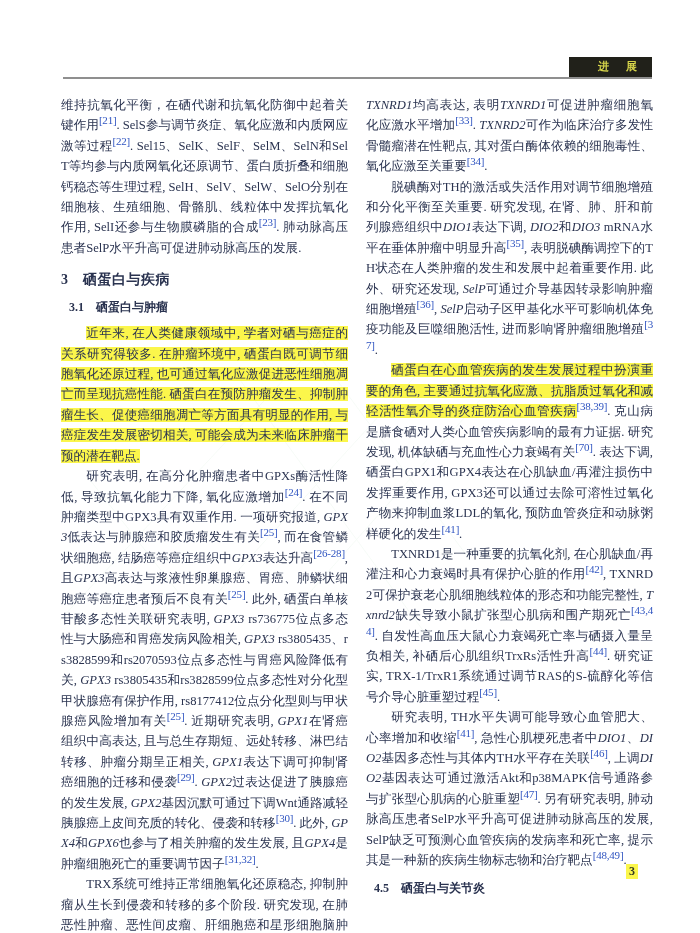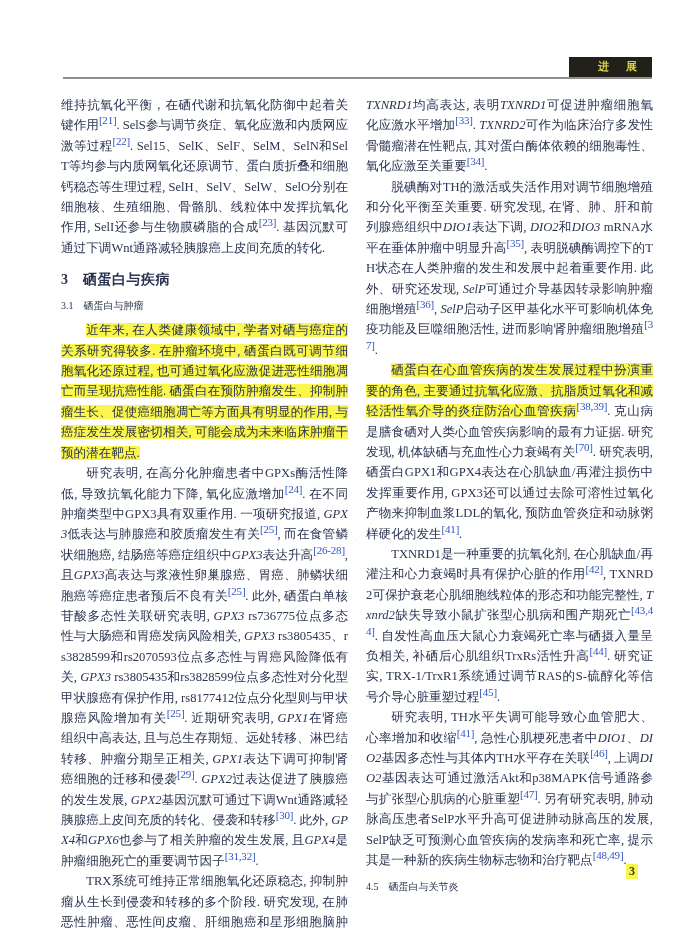--- a/index.html
+++ b/index.html
@@ -33,21 +33,21 @@
   .col{width:287px;}
   .para{
     margin:0;font-size:12.6px;line-height:20.4px;text-align:justify;
     text-indent:2em;word-break:break-all;
   }
   .para.noindent{text-indent:0;}
   .h1{
     font-size:14px;font-weight:bold;margin:13px 0 9px 0;letter-spacing:.5px;
   }
   .h2{
-    font-size:10px;font-weight:normal;margin:10px 0 7px 0;
+    font-size:12px;font-weight:bold;margin:10px 0 7px 8px;
   }
   .it{font-style:italic;}
   .hl{background:var(--hl,#fbf64b);}
   sup.ref{
     color:var(--ref,#2f54c0);font-size:11px;line-height:0;vertical-align:super;
     letter-spacing:-.2px;
   }
   .pageno{
     position:absolute;top:864px;right:62px;
     font-size:12px;font-weight:bold;color:#333a22;
@@ -68,31 +68,31 @@
       <path d="M240 380 L430 640"></path>
       <path d="M90 480 L200 620"></path>
     </g>
   </svg>
 
   <div class="badge">进 展</div>
   <div class="rule"></div>
 
   <div class="cols">
     <div class="col">
-        <p class="para noindent"><span>维持抗氧化平衡，在硒代谢和抗氧化防御中起着关键作用</span><sup class="ref">[21]</sup><span>. SelS参与调节炎症、氧化应激和内质网应激等过程</span><sup class="ref">[22]</sup><span>. Sel15、SelK、SelF、SelM、SelN和SelT等均参与内质网氧化还原调节、蛋白质折叠和细胞钙稳态等生理过程, SelH、SelV、SelW、SelO分别在细胞核、生殖细胞、骨骼肌、线粒体中发挥抗氧化作用, SelI还参与生物膜磷脂的合成</span><sup class="ref">[23]</sup><span>. 基因沉默可通过下调Wnt通路减轻胰腺癌上皮间充质的转化.</span></p>
+        <p class="para noindent"><span>维持抗氧化平衡，在硒代谢和抗氧化防御中起着关键作用</span><sup class="ref">[21]</sup><span>. SelS参与调节炎症、氧化应激和内质网应激等过程</span><sup class="ref">[22]</sup><span>. Sel15、SelK、SelF、SelM、SelN和SelT等均参与内质网氧化还原调节、蛋白质折叠和细胞钙稳态等生理过程, SelH、SelV、SelW、SelO分别在细胞核、生殖细胞、骨骼肌、线粒体中发挥抗氧化作用, SelI还参与生物膜磷脂的合成</span><sup class="ref">[23]</sup><span>. 肺动脉高压患者SelP水平升高可促进肺动脉高压的发展.</span></p>
         <div class="h1"><span>3　硒蛋白与疾病</span></div>
         <div class="h2"><span>3.1　硒蛋白与肿瘤</span></div>
         <p class="para"><span class="hl">近年来, 在人类健康领域中, 学者对硒与癌症的关系研究得较多. 在肿瘤环境中, 硒蛋白既可调节细胞氧化还原过程, 也可通过氧化应激促进恶性细胞凋亡而呈现抗癌性能. 硒蛋白在预防肿瘤发生、抑制肿瘤生长、促使癌细胞凋亡等方面具有明显的作用, 与癌症发生发展密切相关, 可能会成为未来临床肿瘤干预的潜在靶点.</span></p>
         <p class="para"><span>研究表明, 在高分化肿瘤患者中GPXs酶活性降低, 导致抗氧化能力下降, 氧化应激增加</span><sup class="ref">[24]</sup><span>. 在不同肿瘤类型中GPX3具有双重作用. 一项研究报道, </span><span class="it">GPX3</span><span>低表达与肺腺癌和胶质瘤发生有关</span><sup class="ref">[25]</sup><span>, 而在食管鳞状细胞癌, 结肠癌等癌症组织中</span><span class="it">GPX3</span><span>表达升高</span><sup class="ref">[26-28]</sup><span>, 且</span><span class="it">GPX3</span><span>高表达与浆液性卵巢腺癌、胃癌、肺鳞状细胞癌等癌症患者预后不良有关</span><sup class="ref">[25]</sup><span>. 此外, 硒蛋白单核苷酸多态性关联研究表明, </span><span class="it">GPX3</span><span> rs736775位点多态性与大肠癌和胃癌发病风险相关, </span><span class="it">GPX3</span><span> rs3805435、rs3828599和rs2070593位点多态性与胃癌风险降低有关, </span><span class="it">GPX3</span><span> rs3805435和rs3828599位点多态性对分化型甲状腺癌有保护作用, rs8177412位点分化型则与甲状腺癌风险增加有关</span><sup class="ref">[25]</sup><span>. 近期研究表明, </span><span class="it">GPX1</span><span>在肾癌组织中高表达, 且与总生存期短、远处转移、淋巴结转移、肿瘤分期呈正相关, </span><span class="it">GPX1</span><span>表达下调可抑制肾癌细胞的迁移和侵袭</span><sup class="ref">[29]</sup><span>. </span><span class="it">GPX2</span><span>过表达促进了胰腺癌的发生发展, </span><span class="it">GPX2</span><span>基因沉默可通过下调Wnt通路减轻胰腺癌上皮间充质的转化、侵袭和转移</span><sup class="ref">[30]</sup><span>. 此外, </span><span class="it">GPX4</span><span>和</span><span class="it">GPX6</span><span>也参与了相关肿瘤的发生发展, 且</span><span class="it">GPX4</span><span>是肿瘤细胞死亡的重要调节因子</span><sup class="ref">[31,32]</sup><span>.</span></p>
         <p class="para"><span>TRX系统可维持正常细胞氧化还原稳态, 抑制肿瘤从生长到侵袭和转移的多个阶段. 研究发现, 在肺恶性肿瘤、恶性间皮瘤、肝细胞癌和星形细胞脑肿瘤中</span></p>
       </div>
     <div class="col">
         <p class="para noindent"><span class="it">TXNRD1</span><span>均高表达, 表明</span><span class="it">TXNRD1</span><span>可促进肿瘤细胞氧化应激水平增加</span><sup class="ref">[33]</sup><span>. </span><span class="it">TXNRD2</span><span>可作为临床治疗多发性骨髓瘤潜在性靶点, 其对蛋白酶体依赖的细胞毒性、氧化应激至关重要</span><sup class="ref">[34]</sup><span>.</span></p>
         <p class="para"><span>脱碘酶对TH的激活或失活作用对调节细胞增殖和分化平衡至关重要. 研究发现, 在肾、肺、肝和前列腺癌组织中</span><span class="it">DIO1</span><span>表达下调, </span><span class="it">DIO2</span><span>和</span><span class="it">DIO3</span><span> mRNA水平在垂体肿瘤中明显升高</span><sup class="ref">[35]</sup><span>, 表明脱碘酶调控下的TH状态在人类肿瘤的发生和发展中起着重要作用. 此外、研究还发现, </span><span class="it">SelP</span><span>可通过介导基因转录影响肿瘤细胞增殖</span><sup class="ref">[36]</sup><span>, </span><span class="it">SelP</span><span>启动子区甲基化水平可影响机体免疫功能及巨噬细胞活性, 进而影响肾肿瘤细胞增殖</span><sup class="ref">[37]</sup><span>.</span></p>
-        <p class="para"><span class="hl">硒蛋白在心血管疾病的发生发展过程中扮演重要的角色, 主要通过抗氧化应激、抗脂质过氧化和减轻活性氧介导的炎症防治心血管疾病</span><sup class="ref">[38,39]</sup><span>. 克山病是膳食硒对人类心血管疾病影响的最有力证据. 研究发现, 机体缺硒与充血性心力衰竭有关</span><sup class="ref">[70]</sup><span>. 研究表明, 硒蛋白GPX1和GPX4表达在心肌缺血/再灌注损伤中发挥重要作用, GPX3还可以通过去除可溶性过氧化产物来抑制血浆LDL的氧化, 预防血管炎症和动脉粥样硬化的发生</span><sup class="ref">[41]</sup><span>.</span></p>
+        <p class="para"><span class="hl">硒蛋白在心血管疾病的发生发展过程中扮演重要的角色, 主要通过抗氧化应激、抗脂质过氧化和减轻活性氧介导的炎症防治心血管疾病</span><sup class="ref">[38,39]</sup><span>. 克山病是膳食硒对人类心血管疾病影响的最有力证据. 研究发现, 机体缺硒与充血性心力衰竭有关</span><sup class="ref">[70]</sup><span>. 表达下调, 硒蛋白GPX1和GPX4表达在心肌缺血/再灌注损伤中发挥重要作用, GPX3还可以通过去除可溶性过氧化产物来抑制血浆LDL的氧化, 预防血管炎症和动脉粥样硬化的发生</span><sup class="ref">[41]</sup><span>.</span></p>
         <p class="para"><span>TXNRD1是一种重要的抗氧化剂, 在心肌缺血/再灌注和心力衰竭时具有保护心脏的作用</span><sup class="ref">[42]</sup><span>, TXNRD2可保护衰老心肌细胞线粒体的形态和功能完整性, </span><span class="it">Txnrd2</span><span>缺失导致小鼠扩张型心肌病和围产期死亡</span><sup class="ref">[43,44]</sup><span>. 自发性高血压大鼠心力衰竭死亡率与硒摄入量呈负相关, 补硒后心肌组织TrxRs活性升高</span><sup class="ref">[44]</sup><span>. 研究证实, TRX-1/TrxR1系统通过调节RAS的S-硫醇化等信号介导心脏重塑过程</span><sup class="ref">[45]</sup><span>.</span></p>
         <p class="para"><span>研究表明, TH水平失调可能导致心血管肥大、心率增加和收缩</span><sup class="ref">[41]</sup><span>, 急性心肌梗死患者中</span><span class="it">DIO1</span><span>、</span><span class="it">DIO2</span><span>基因多态性与其体内TH水平存在关联</span><sup class="ref">[46]</sup><span>, 上调</span><span class="it">DIO2</span><span>基因表达可通过激活Akt和p38MAPK信号通路参与扩张型心肌病的心脏重塑</span><sup class="ref">[47]</sup><span>. 另有研究表明, 肺动脉高压患者SelP水平升高可促进肺动脉高压的发展, SelP缺乏可预测心血管疾病的发病率和死亡率, 提示其是一种新的疾病生物标志物和治疗靶点</span><sup class="ref">[48,49]</sup><span>.</span></p>
         <div class="h2"><span>4.5　硒蛋白与关节炎</span></div>
       </div>
   </div>
 
   <div class="pageno">3</div>
 </div>
 
 </body></html>

